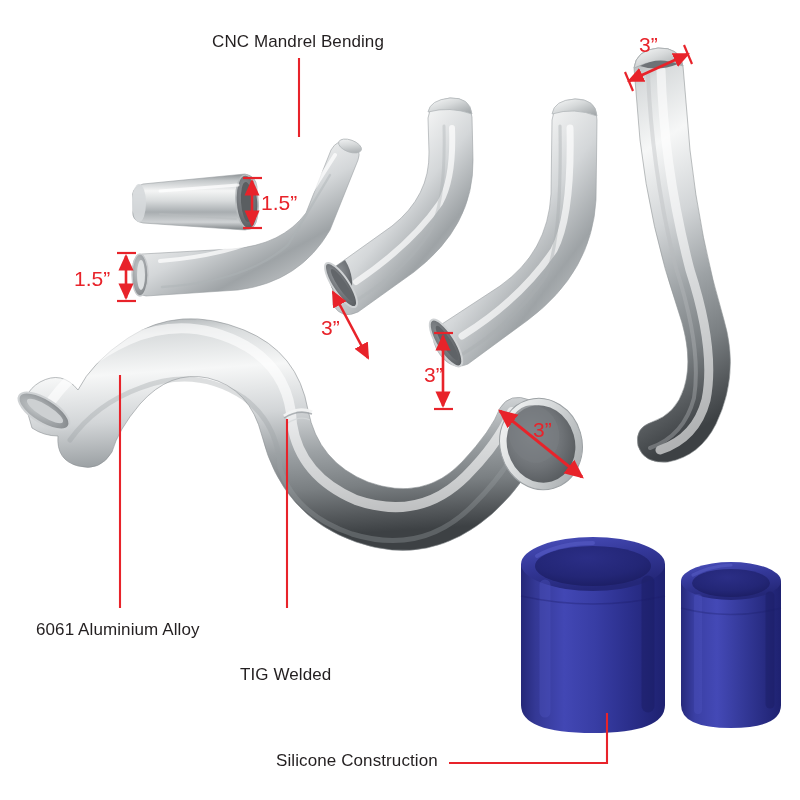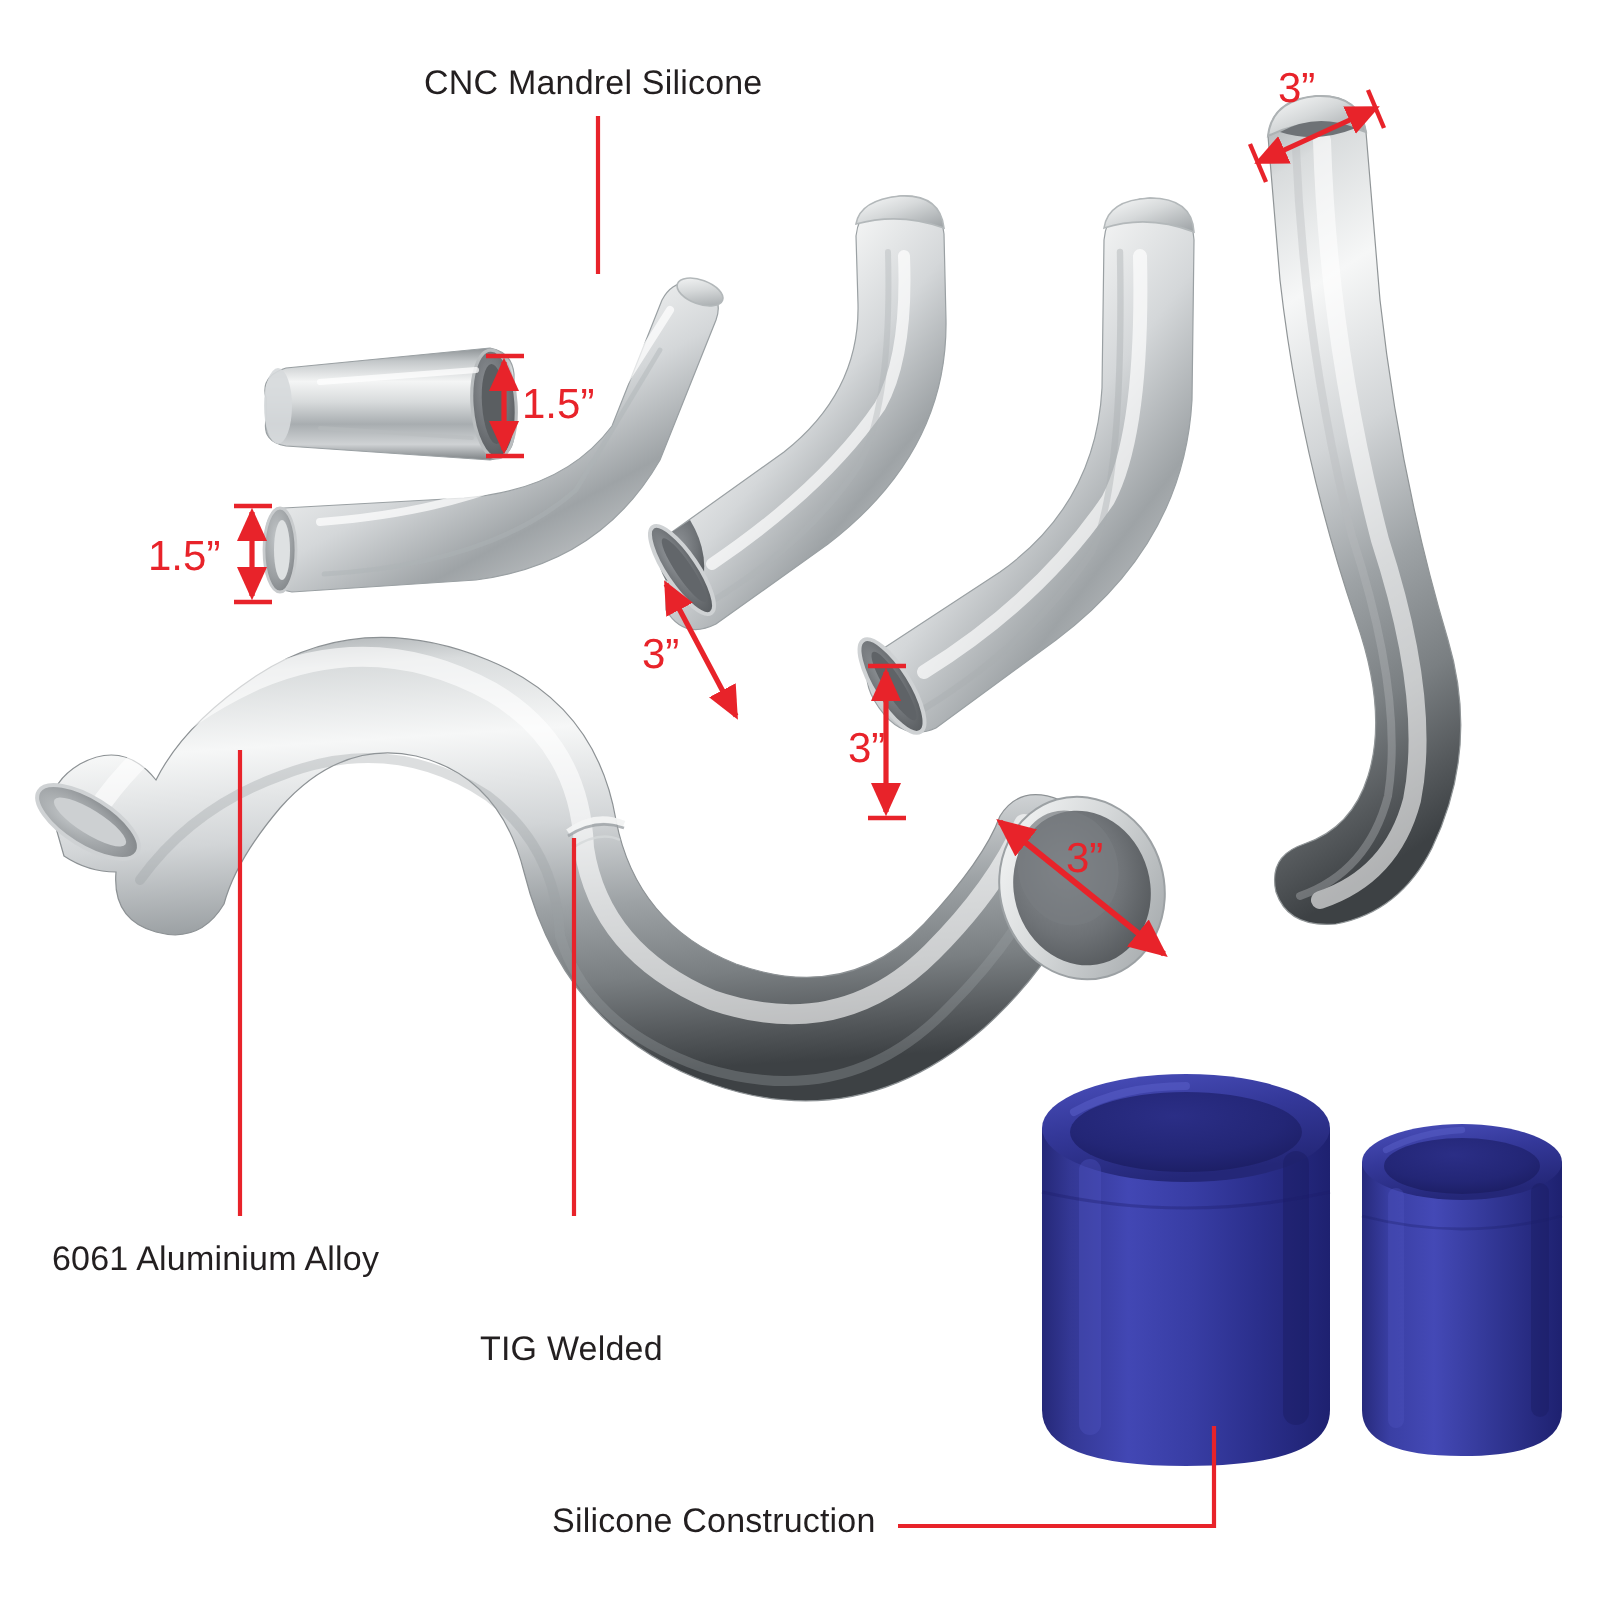--- a/index.html
+++ b/index.html
@@ -254,22 +254,22 @@
       <line x1="434" y1="409" x2="453" y2="409" stroke-width="2.2"></line>
 
       <line x1="629" y1="81" x2="688" y2="54" marker-start="url(#arrowL)" marker-end="url(#arrowR)"></line>
       <line x1="625" y1="72" x2="633" y2="91" stroke-width="2.2"></line>
       <line x1="684" y1="45" x2="692" y2="64" stroke-width="2.2"></line>
 
       <line x1="500" y1="411" x2="582" y2="477" stroke-width="3" marker-start="url(#arrowL)" marker-end="url(#arrowR)"></line>
     </g>
   </svg>
 
-  <div class="label" style="left:212px; top:32px;">CNC Mandrel Silicone</div>
-  <div class="label" style="left:26px; top:620px;">6061 Aluminium Alloy</div>
+  <div class="label" style="left:212px; top:32px;">CNC Mandrel Bending</div>
+  <div class="label" style="left:36px; top:620px;">6061 Aluminium Alloy</div>
   <div class="label" style="left:240px; top:620px;margin-top:45px;">TIG Welded</div>
   <div class="label" style="left:276px; top:751px;">Silicone Construction</div>
 
   <div class="dim-label" style="left:261px; top:191px;">1.5”</div>
   <div class="dim-label" style="left:74px; top:267px;">1.5”</div>
   <div class="dim-label" style="left:321px; top:316px;">3”</div>
   <div class="dim-label" style="left:424px; top:363px;">3”</div>
   <div class="dim-label" style="left:639px; top:33px;">3”</div>
   <div class="dim-label" style="left:533px; top:418px;">3”</div>
 

